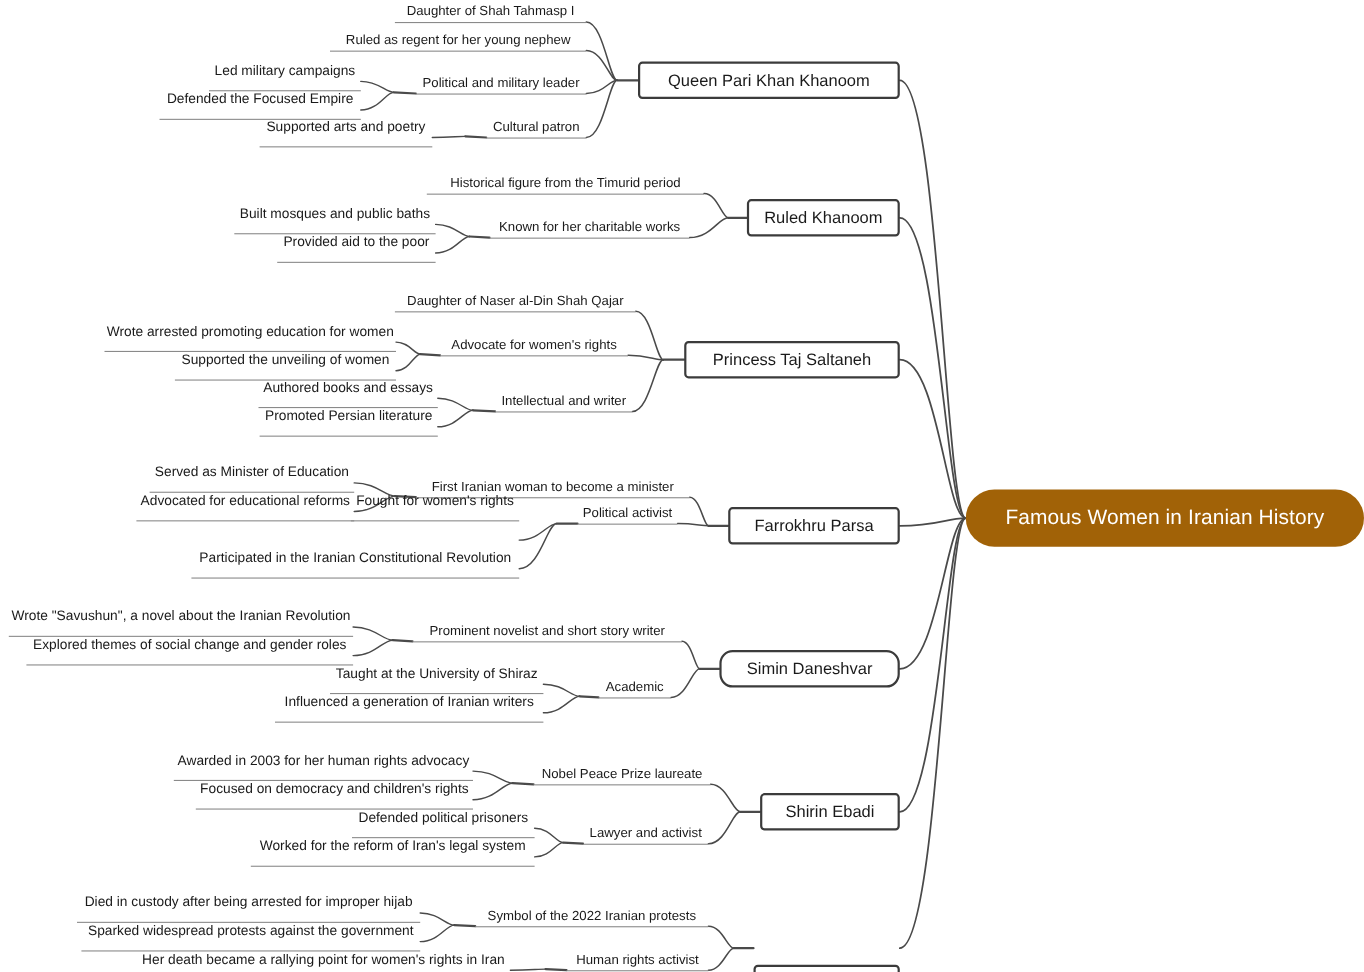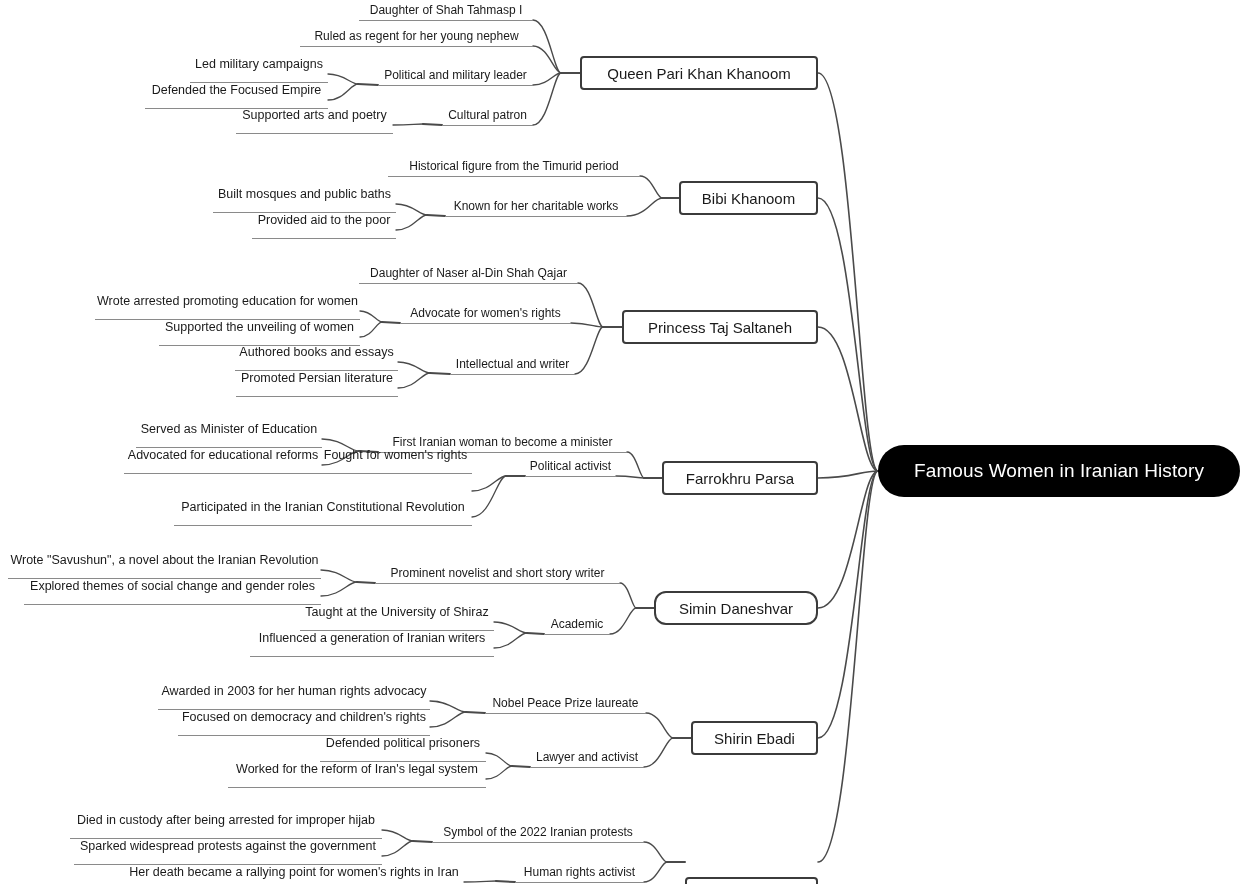--- a/index.html
+++ b/index.html
@@ -155,35 +155,35 @@
       <path d="M 685 862 L 667 862" fill="none" stroke="#4a4a4a" stroke-width="2" stroke-linecap="round"></path>
       <path d="M 644 842 C 656.65 842, 661.25 862, 667 862" fill="none" stroke="#4a4a4a" stroke-width="1.4" stroke-linecap="round"></path>
       <path d="M 432 842 L 413 841" fill="none" stroke="#4a4a4a" stroke-width="2" stroke-linecap="round"></path>
       <path d="M 382 830 C 399.05 830, 405.25 841, 413 841" fill="none" stroke="#4a4a4a" stroke-width="1.3" stroke-linecap="round"></path>
       <path d="M 382 856 C 399.05 856, 405.25 841, 413 841" fill="none" stroke="#4a4a4a" stroke-width="1.3" stroke-linecap="round"></path>
       <path d="M 644 882 C 656.65 882, 661.25 862, 667 862" fill="none" stroke="#4a4a4a" stroke-width="1.4" stroke-linecap="round"></path>
       <path d="M 515 882 L 496 881" fill="none" stroke="#4a4a4a" stroke-width="2" stroke-linecap="round"></path>
       <path d="M 464 882 C 481.6 882, 488 881, 496 881" fill="none" stroke="#4a4a4a" stroke-width="1.3" stroke-linecap="round"></path>
     </svg>
   <div id="nodes">
-      <div class="root-node" style="left: 878px; top: 445px; width: 362px; height: 52px; background: #000000; color: rgb(255, 255, 255);">
+      <div class="root-node" style="left: 878px; top: 445px; width: 362px; height: 52px; background: #a16207; color: rgb(255, 255, 255);">
         <span>Famous Women in Iranian History</span>
       </div>
       <div class="branch-node" style="left: 580px; top: 56px; width: 238px; height: 34px; border-color: rgb(59, 59, 59);">
         <span>Queen Pari Khan Khanoom</span>
       </div>
       <div class="topic-node" style="left: 359px; top: 3px; width: 174px; border-bottom-color: rgb(138, 138, 138);"><span>Daughter of Shah Tahmasp I</span></div>
       <div class="topic-node" style="left: 300px; top: 29px; width: 233px; border-bottom-color: rgb(138, 138, 138);"><span>Ruled as regent for her young nephew</span></div>
       <div class="topic-node" style="left: 378px; top: 68px; width: 155px; border-bottom-color: rgb(138, 138, 138);"><span>Political and military leader</span></div>
       <div class="leaf-node" style="left: 190px; top: 57px; width: 138px; border-bottom-color: rgb(138, 138, 138);"><span>Led military campaigns</span></div>
       <div class="leaf-node" style="left: 145px; top: 83px; width: 183px; border-bottom-color: rgb(138, 138, 138);"><span>Defended the Focused Empire</span></div>
       <div class="topic-node" style="left: 442px; top: 108px; width: 91px; border-bottom-color: rgb(138, 138, 138);"><span>Cultural patron</span></div>
       <div class="leaf-node" style="left: 236px; top: 108px; width: 157px; border-bottom-color: rgb(138, 138, 138);"><span>Supported arts and poetry</span></div>
       <div class="branch-node" style="left: 679px; top: 181px; width: 139px; height: 34px; border-color: rgb(59, 59, 59);">
-        <span>Bibi Khanoom</span>
+        <span>Ruled Khanoom</span>
       </div>
       <div class="topic-node" style="left: 388px; top: 159px; width: 252px; border-bottom-color: rgb(138, 138, 138);"><span>Historical figure from the Timurid period</span></div>
       <div class="topic-node" style="left: 445px; top: 199px; width: 182px; border-bottom-color: rgb(138, 138, 138);"><span>Known for her charitable works</span></div>
       <div class="leaf-node" style="left: 213px; top: 187px; width: 183px; border-bottom-color: rgb(138, 138, 138);"><span>Built mosques and public baths</span></div>
       <div class="leaf-node" style="left: 252px; top: 213px; width: 144px; border-bottom-color: rgb(138, 138, 138);"><span>Provided aid to the poor</span></div>
       <div class="branch-node" style="left: 622px; top: 310px; width: 196px; height: 34px; border-color: rgb(59, 59, 59);">
         <span>Princess Taj Saltaneh</span>
       </div>
       <div class="topic-node" style="left: 359px; top: 266px; width: 219px; border-bottom-color: rgb(138, 138, 138);"><span>Daughter of Naser al-Din Shah Qajar</span></div>
       <div class="topic-node" style="left: 400px; top: 306px; width: 171px; border-bottom-color: rgb(138, 138, 138);"><span>Advocate for women's rights</span></div>

